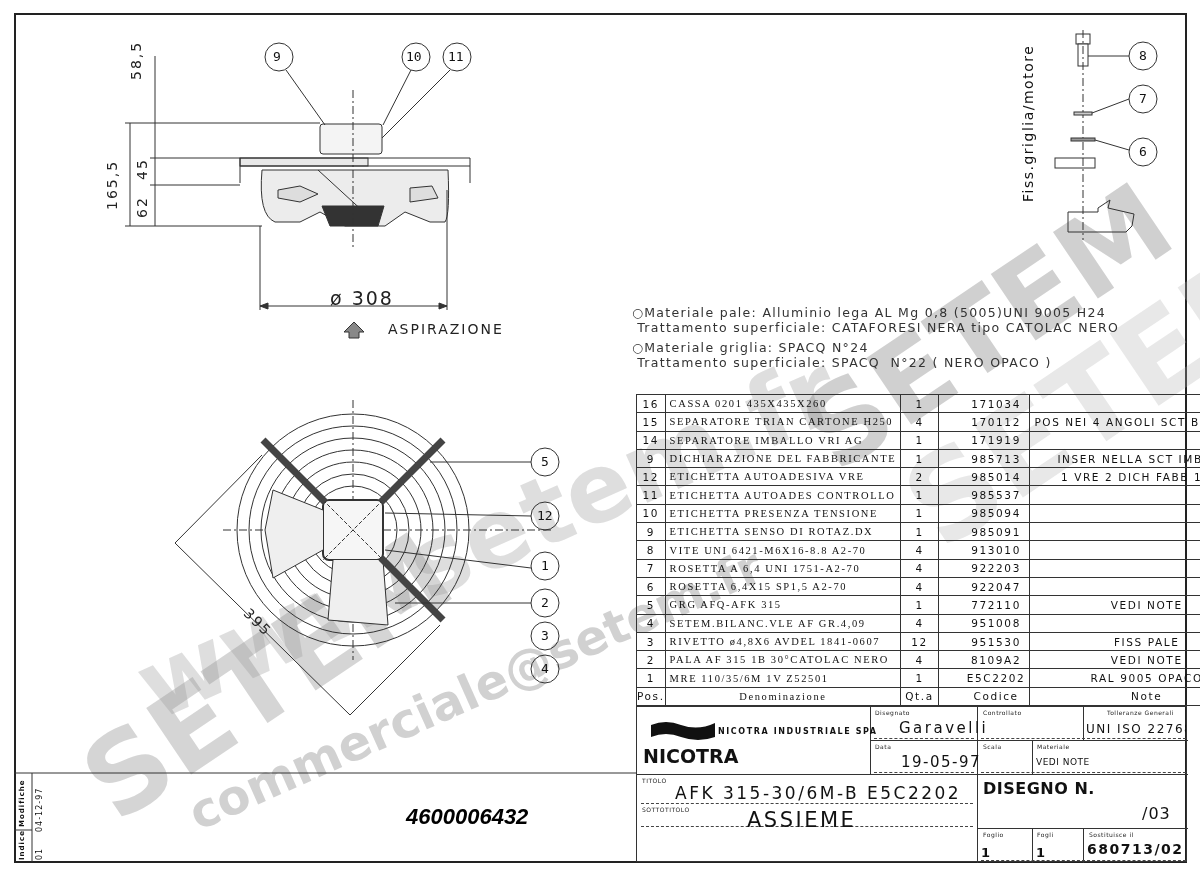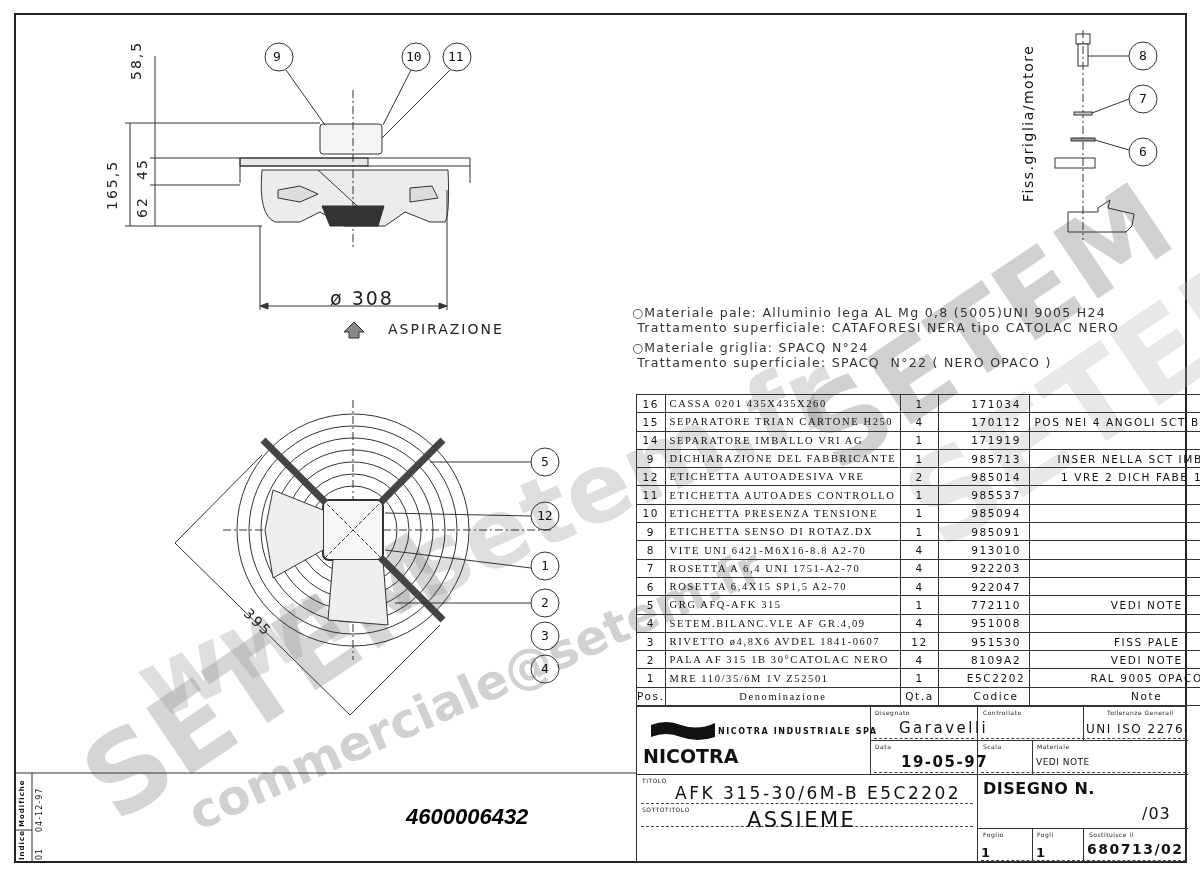--- a/index.html
+++ b/index.html
@@ -301,21 +301,21 @@
   <div class="abs" style="left:81px;top:20px;font-size:8px;font-weight:bold;letter-spacing:1.6px;">NICOTRA INDUSTRIALE SPA</div>
   <div class="abs" style="left:6px;top:38px;font-size:19px;font-weight:bold;letter-spacing:0px;">NICOTRA</div>
 
   <div class="abs tb-small" style="left:238px;top:2px;">Disegnato</div>
   <div class="abs" style="left:262px;top:12px;font-size:15px;letter-spacing:2.5px;">Garavelli</div>
   <div class="abs tb-small" style="left:346px;top:2px;">Controllato</div>
   <div class="abs tb-small" style="left:470px;top:2px;">Tolleranze Generali</div>
   <div class="abs" style="left:449px;top:15px;font-size:12px;letter-spacing:1.5px;white-space:nowrap;overflow:hidden;width:100px;">UNI ISO 22768/v</div>
 
   <div class="abs tb-small" style="left:238px;top:36px;">Data</div>
-  <div class="abs" style="left:264px;top:46px;font-size:15px;font-weight:bold;letter-spacing:1.5px;">19-05-97</div>
+  <div class="abs" style="left:264px;top:46px;font-size:15px;font-weight:normal;letter-spacing:1.5px;">19-05-97</div>
   <div class="abs tb-small" style="left:346px;top:36px;">Scala</div>
   <div class="abs tb-small" style="left:400px;top:36px;">Materiale</div>
   <div class="abs" style="left:399px;top:50px;font-size:9px;letter-spacing:0.5px;">VEDI NOTE</div>
 
   <div class="abs tb-small" style="left:5px;top:70px;">TITOLO</div>
   <div class="abs" style="left:38px;top:76px;font-size:17px;letter-spacing:2.5px;white-space:nowrap;">AFK 315-30/6M-B E5C2202</div>
   <div class="abs tb-small" style="left:5px;top:99px;">SOTTOTITOLO</div>
   <div class="abs" style="left:110px;top:101px;font-size:21px;letter-spacing:2.5px;">ASSIEME</div>
 
   <div class="abs" style="left:346px;top:72px;font-size:16px;font-weight:bold;letter-spacing:0.5px;">DISEGNO N.</div>

